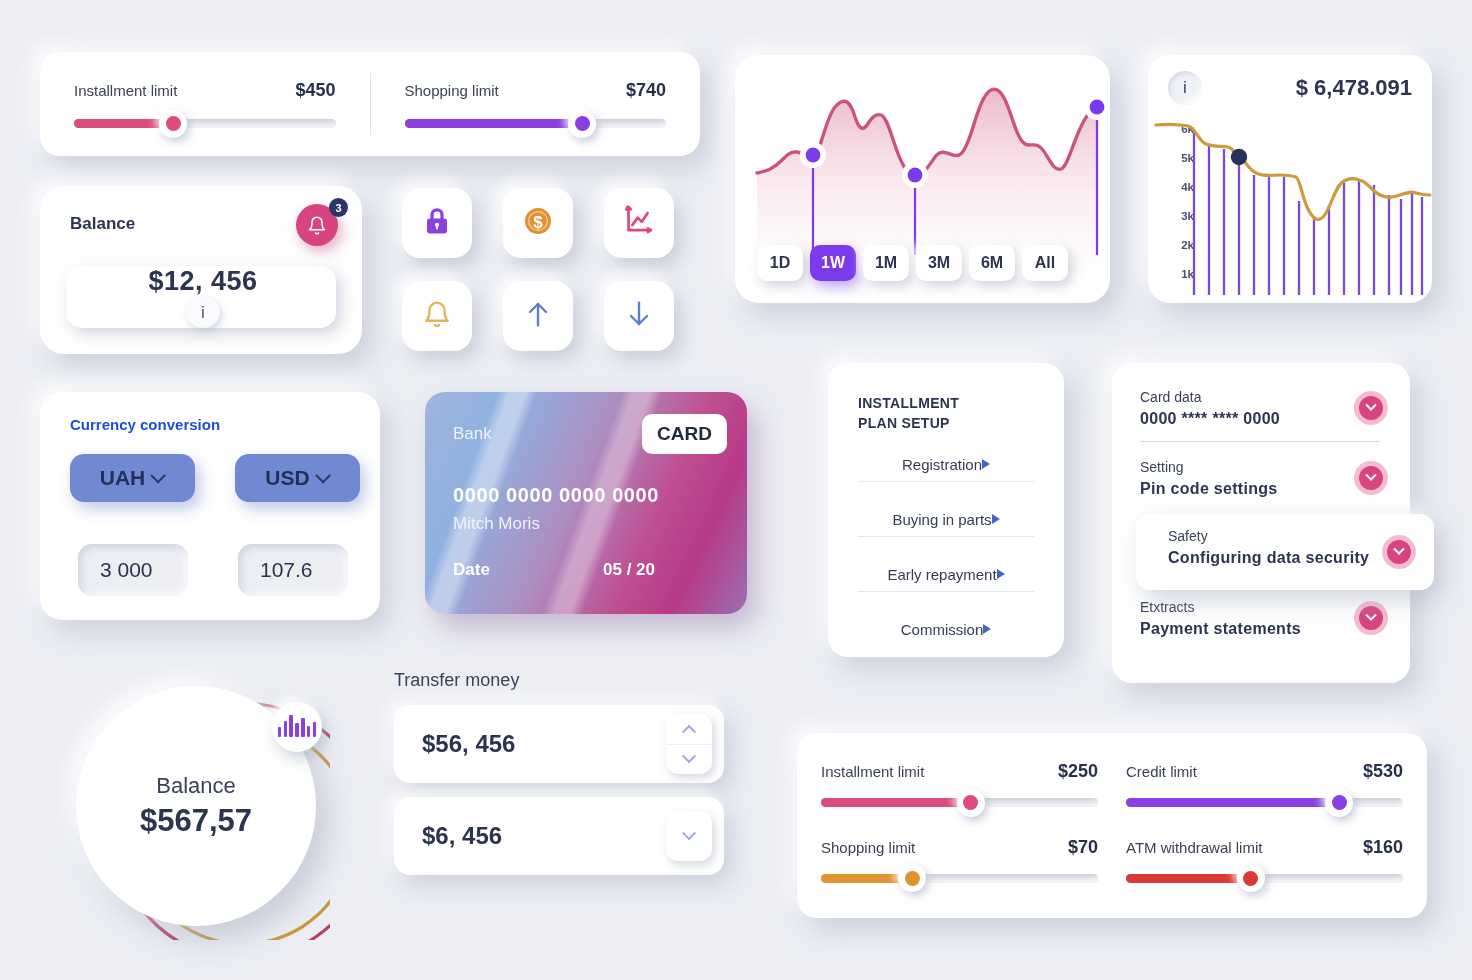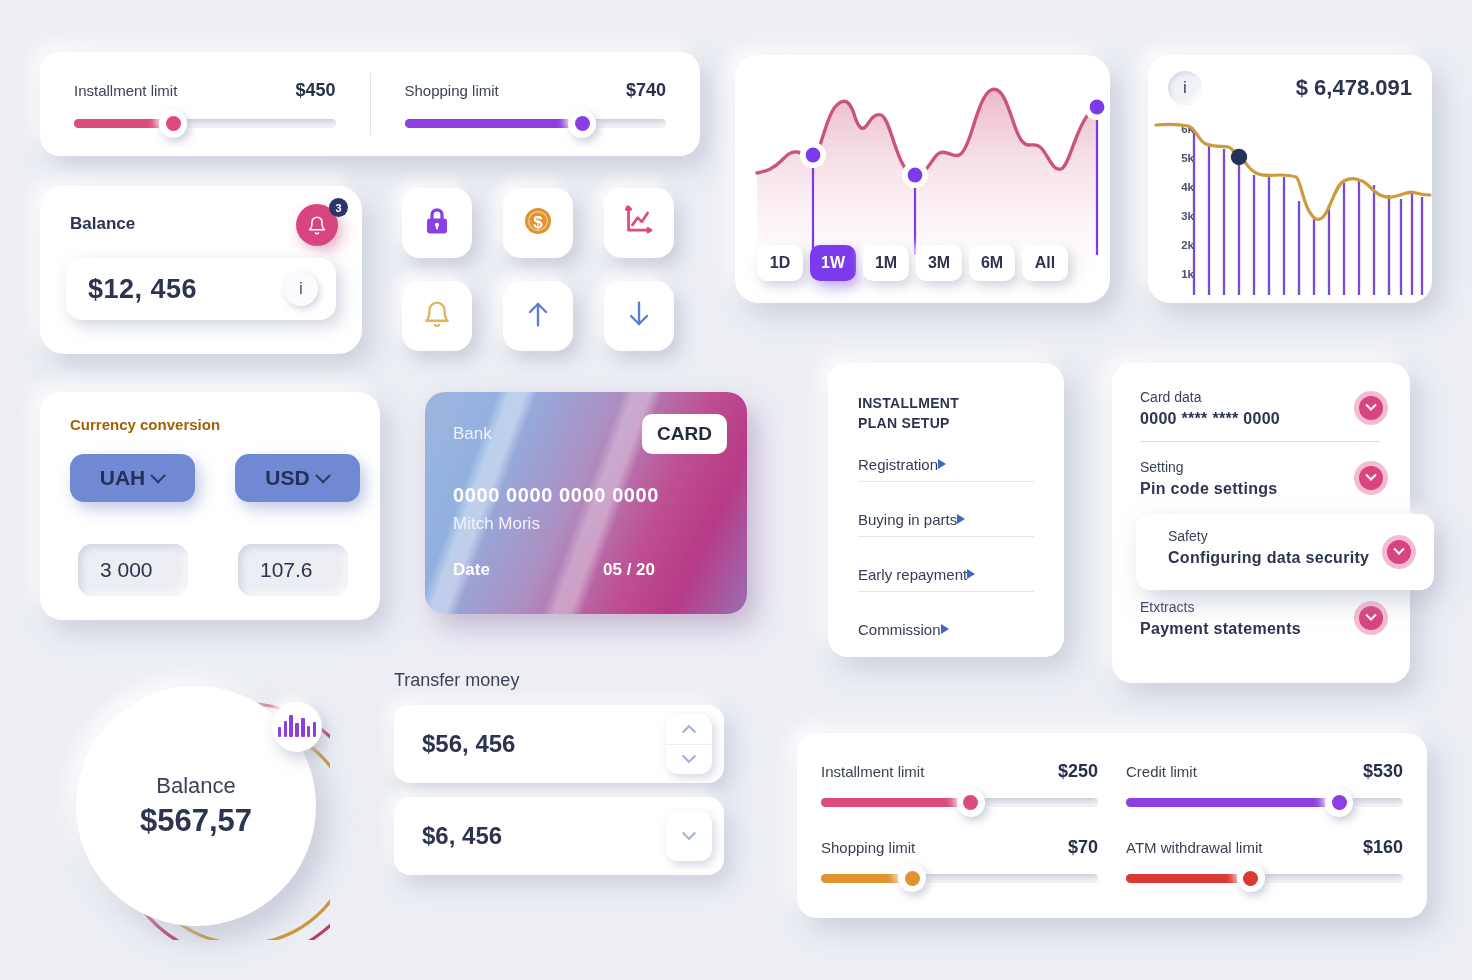--- a/index.html
+++ b/index.html
@@ -57,47 +57,48 @@
     box-shadow: 4px 6px 14px rgba(200,80,130,0.45);
   }
   .bell-badge {
     position: absolute; right: 14px; top: 12px;
     min-width: 19px; height: 19px; padding: 0 4px;
     border-radius: 10px; background: #2b3666; color: #fff;
     font-size: 11px; font-weight: bold;
     display: flex; align-items: center; justify-content: center;
   }
   .bal-field {
-    position: absolute; left: 26px; top: 72px; width: 270px; height: 62px;
+    position: absolute; left: 26px; top: 80px; width: 270px; height: 62px;
     border-radius: 16px; background: #ffffff;
     box-shadow: 5px 6px 16px rgba(165,172,192,0.5),
                 -5px -5px 12px rgba(255,255,255,0.95);
     display: flex; align-items: center; justify-content: space-between;
     padding: 0 18px 0 22px;
+    flex-direction: column;
   }
   .bal-amount { font-size: 27px; font-weight: bold; color: #2c3450; letter-spacing: 0.5px; }
   .info-circle {
     width: 34px; height: 34px; border-radius: 50%; background: #fbfbfd;
     display: flex; align-items: center; justify-content: center;
     font-size: 17px; color: #4a5370;
     box-shadow: 2px 3px 7px rgba(170,178,198,0.55), -2px -2px 6px #fff;
   }
 
   
   .icon-tile {
     position: absolute; width: 70px; height: 70px; border-radius: 18px;
     background: #ffffff;
     box-shadow: 7px 9px 18px rgba(165,172,192,0.48),
                 -6px -6px 14px rgba(255,255,255,0.95);
     display: flex; align-items: center; justify-content: center;
   }
 
   
   #currencyCard { left: 40px; top: 392px; width: 340px; height: 228px; border-radius: 22px; }
-  .cc-title { position: absolute; left: 30px; top: 24px; font-size: 15px; font-weight: bold; color: #a16207; }
+  .cc-title { position: absolute; left: 30px; top: 24px; font-size: 15px; font-weight: bold; color: #1d4ed8; }
   .cc-select {
     position: absolute; height: 48px; border-radius: 14px; background: #7189d2;
     display: flex; align-items: center; justify-content: center; gap: 9px;
     color: #23305c; font-size: 21px; font-weight: bold;
     box-shadow: 5px 7px 15px rgba(120,140,200,0.45), -4px -4px 10px rgba(255,255,255,0.8);
   }
   .cc-select .chev { width: 11px; height: 11px; border-right: 2.4px solid #2d3a66; border-bottom: 2.4px solid #2d3a66; transform: rotate(45deg) translate(-3px,-1px); }
   .cc-value {
     position: absolute; height: 52px; border-radius: 14px; background: #eceef4;
     display: flex; align-items: center; padding-left: 22px;
@@ -196,21 +197,21 @@
   }
   .bc-price { position: absolute; right: 20px; top: 20px; font-size: 22px; font-weight: bold; color: #2c3450; }
   .bc-axis { position: absolute; left: 12px; top: 68px; width: 34px; }
   .bc-axis div { font-size: 11.5px; color: #4a5370; font-weight: bold; text-align: right; height: 29px; }
 
   
   #planCard { left: 828px; top: 363px; width: 236px; height: 294px; border-radius: 20px; }
   .plan-title { position: absolute; left: 30px; top: 30px; font-size: 14px; font-weight: bold; color: #2c3450; line-height: 1.45; letter-spacing: 0.3px; }
   .plan-item {
     position: absolute; left: 30px; width: 176px; height: 38px;
-    display: flex; align-items: center; justify-content: flex-start;
+    display: flex; align-items: center; justify-content: center;
     font-size: 15px; color: #353d55;
   }
   .plan-sep { position: absolute; left: 30px; width: 176px; height: 1px; background: #e4e7ee; }
   .tri-right { width: 0; height: 0; border-left: 8px solid #3f68c4; border-top: 5.5px solid transparent; border-bottom: 5.5px solid transparent; }
 
   
   #cardData { left: 1112px; top: 363px; width: 298px; height: 320px; border-radius: 20px; }
   .cd-row { position: absolute; left: 28px; width: 240px; }
   .cd-small { font-size: 14px; color: #3a4258; margin-bottom: 5px; }
   .cd-strong { font-size: 16px; font-weight: bold; color: #2c3450; letter-spacing: 0.3px; }

